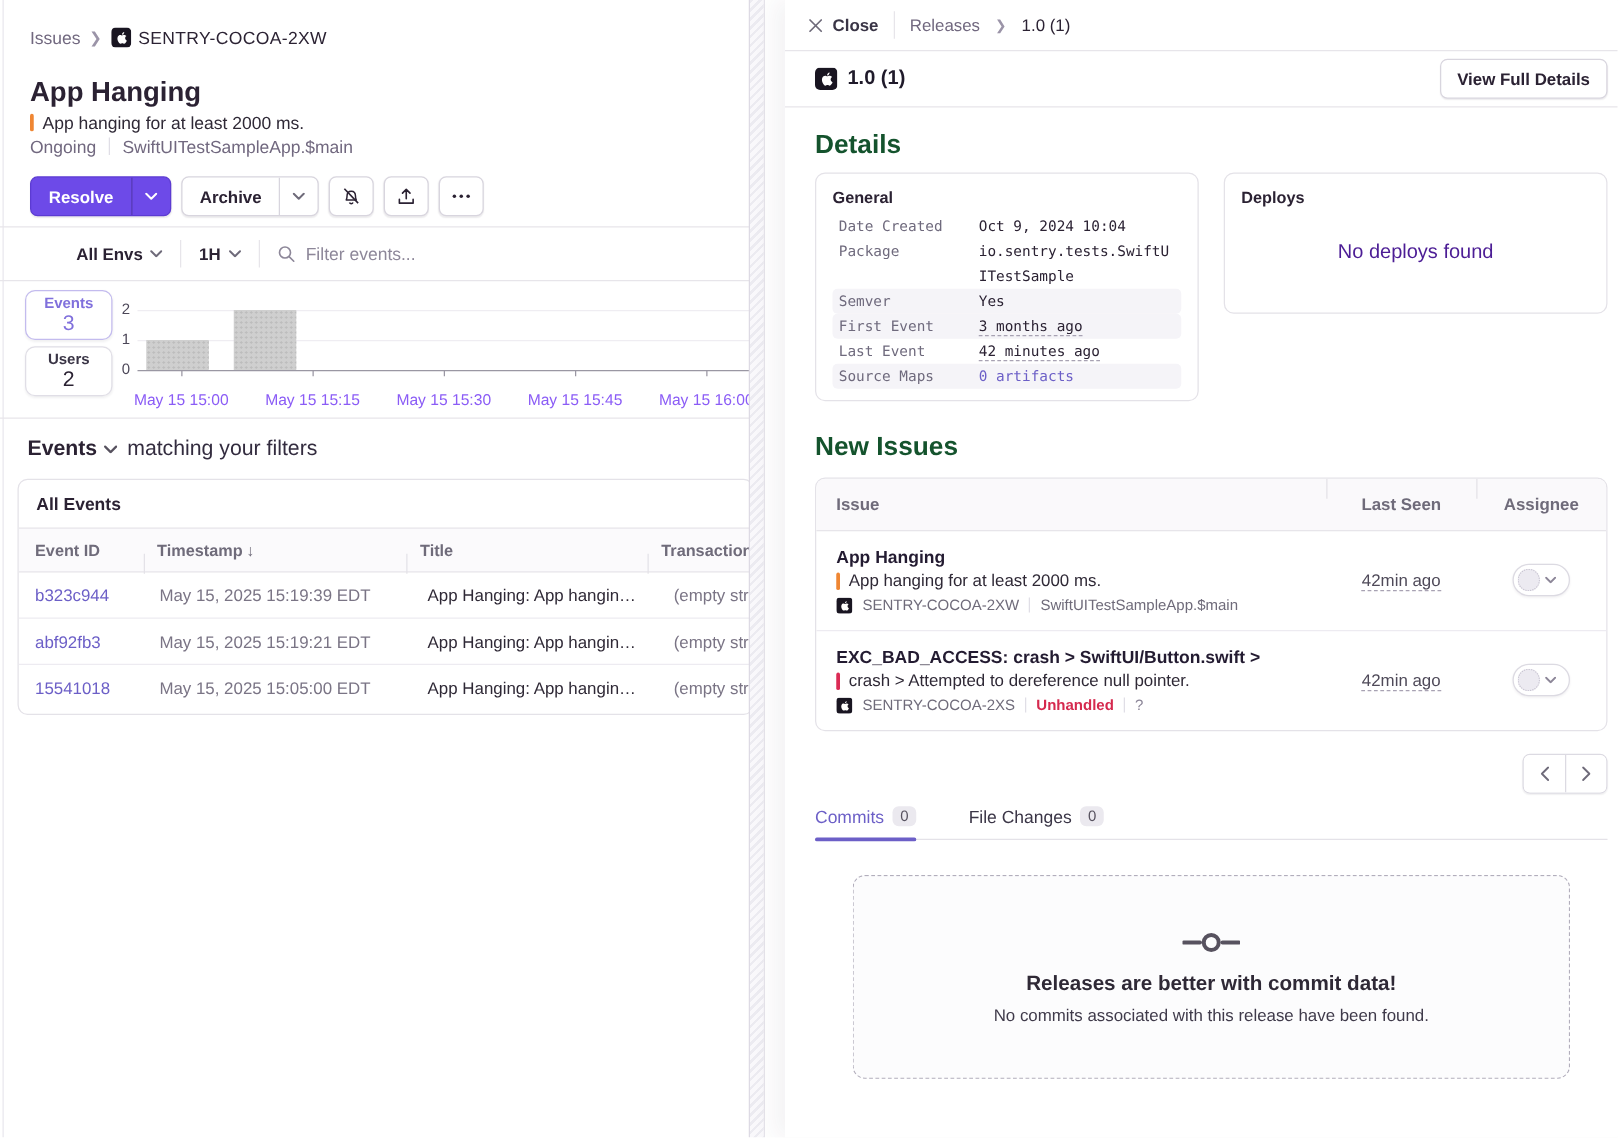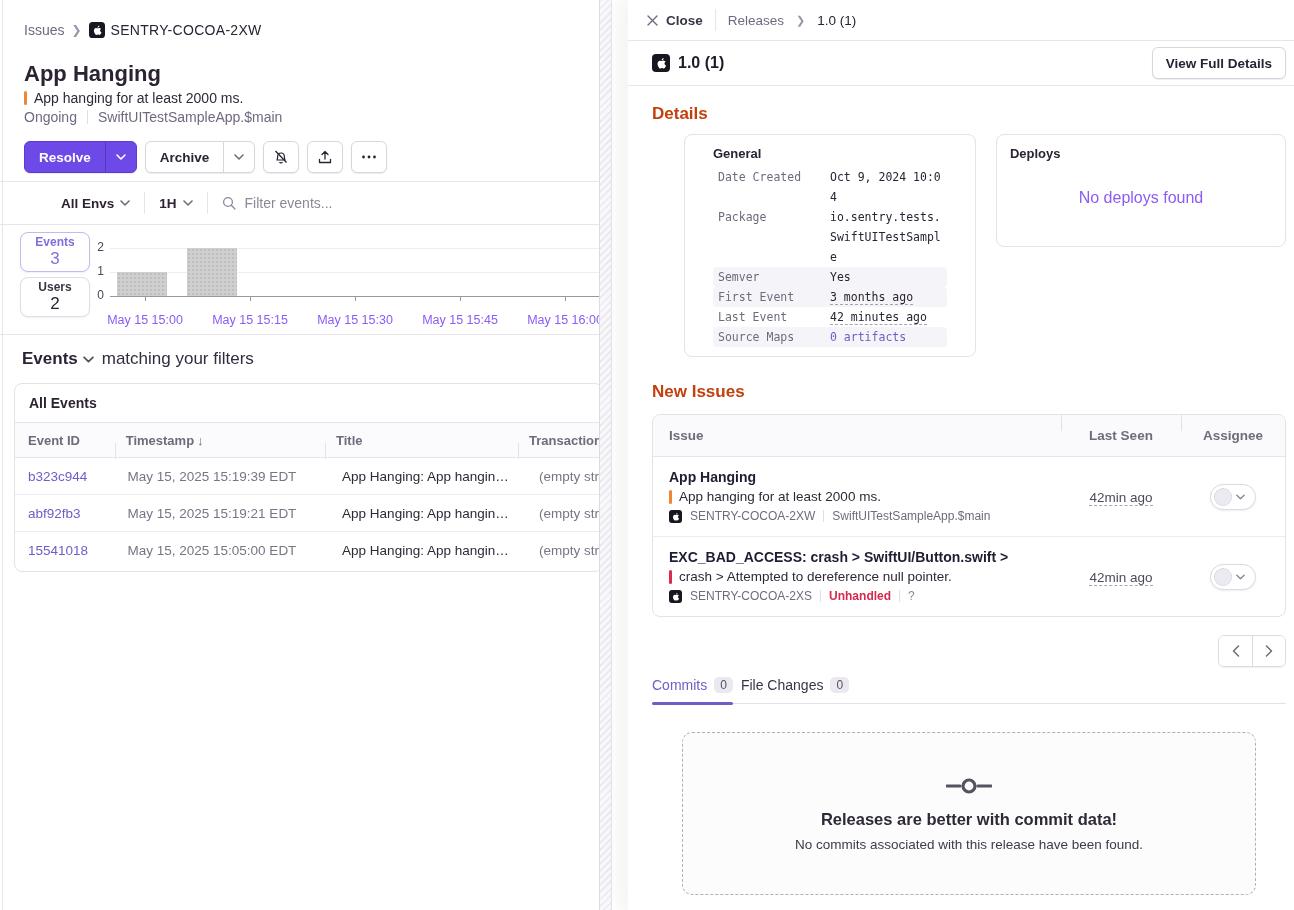--- a/index.html
+++ b/index.html
@@ -92,37 +92,37 @@
   .p-crumbs { height:41px; border-bottom:1px solid #e7e5ea; display:flex; align-items:center; padding-left:19px; gap:12px; font-size:13.5px; }
   .p-close { display:flex; align-items:center; gap:8px; color:#3a3546; font-weight:700; cursor:pointer; }
   .p-crumb-root { color:#71687f; cursor:pointer; }
   .p-crumb-cur { color:#2b2233; }
 
   .p-header { height:45px; border-bottom:1px solid #e7e5ea; display:flex; align-items:center; padding:0 24px; }
   .p-header .version { display:flex; align-items:center; gap:8px; font-size:16px; font-weight:700; color:#1f1a2a; flex:1; }
   .p-header .apple-badge { width:18px; height:18px; }
 
   .p-body { padding:18px 24px 0; }
-  .h-section { font-size:17px; font-weight:700; color:#c2410c; }
+  .h-section { font-size:21px; font-weight:700; color:#14532d; }
 
   .cards-row { display:flex; gap:20px; margin-top:10px; }
   .card { border:1px solid #e4e2e8; border-radius:8px; background:#fff; }
   .card-title { font-size:13px; font-weight:700; color:#2b2233; }
-  .general-card { width:307px; padding:11px 28px 9px;margin-left:32px; }
+  .general-card { width:307px; padding:11px 13px 9px; }
   .general-card .card-title { margin-bottom:6px; }
   .g-row { display:flex; font-family:"DejaVu Sans Mono", monospace; font-size:11.5px; line-height:20px;
     padding:0 5px; border-radius:4px; }
   .g-row.stripe { background:#f5f4f8; }
   .g-label { width:112px; flex:0 0 auto; color:#6f6a7d; }
   .g-value { flex:1; color:#2b2233; word-break:break-all; }
   .g-value .dashed { border-bottom:1px dashed #a8a2b3; cursor:pointer; }
   .g-value.link { color:#6C5FC7; cursor:pointer; }
 
   .deploys-card { width:307px; height:113px; padding:11px 13px; display:flex; flex-direction:column; }
-  .deploys-empty { flex:1; display:flex; align-items:center; justify-content:center; font-size:16px; color:#8b5cf6;text-align:right; }
+  .deploys-empty { flex:1; display:flex; align-items:center; justify-content:center; font-size:16px; color:#4c1d95;text-align:right; }
 
   .ni-head { margin-top:25px; }
   .issues-card { margin-top:12px; border:1px solid #e4e2e8; border-radius:8px; overflow:hidden; }
   .ni-header { display:flex; align-items:center; height:42px; background:#faf9fb; border-bottom:1px solid #e7e5ea;
     font-size:13.5px; font-weight:600; color:#6f6b7a; }
   .ni-c-issue { flex:1; padding-left:16px; }
   .ni-c-seen { width:120px; text-align:center; position:relative; }
   .ni-c-assign { width:104px; text-align:center; position:relative; }
   .ni-div { position:absolute; left:0; top:-13px; width:1px; height:16px; background:#e4e2e8; }
   .ni-row { display:flex; align-items:center; border-bottom:1px solid #edebf1; }
@@ -139,21 +139,21 @@
     border:1px solid #dcdae2; background:#fff; box-shadow:0 1px 2px rgba(45,37,60,.08);
     padding-left:3px; cursor:pointer; }
   .assign-avatar { width:18px; height:18px; border-radius:50%; background:#eceaf1; border:1px dotted #c9c5d2; }
 
   .pager { display:flex; justify-content:flex-end; margin-top:18px; }
   .pager-group { display:flex; border:1px solid #dcdae2; border-radius:6px; overflow:hidden;
     box-shadow:0 1px 1px rgba(45,37,60,.07); }
   .pager-btn { width:33px; height:30px; display:flex; align-items:center; justify-content:center; background:#fff; cursor:pointer; }
   .pager-btn + .pager-btn { border-left:1px solid #dcdae2; }
 
-  .tabs { display:flex; gap:8px; margin-top:10px; border-bottom:1px solid #e4e2e8; }
+  .tabs { display:flex; gap:42px; margin-top:10px; border-bottom:1px solid #e4e2e8; }
   .tab { display:flex; align-items:center; gap:7px; font-size:14px; padding-bottom:10px; position:relative; cursor:pointer; color:#3a3546; }
   .tab.active { color:#6C5FC7; }
   .tab.active::after { content:""; position:absolute; left:0; right:0; bottom:-2px; height:3px; background:#6C5FC7; border-radius:2px; }
   .tab-badge { background:#ebe9ef; border-radius:5px; font-size:12px; color:#57525f; padding:1px 6px; }
 
   .empty-box { margin:28px 30px 0; height:163px; border:1px dashed #b2aebc; border-radius:10px; background:#fcfcfd;
     display:flex; flex-direction:column; align-items:center; justify-content:center; gap:8px; }
   .empty-title { font-size:16.5px; font-weight:700; color:#2f2936; margin-top:6px; }
   .empty-sub { font-size:13.5px; color:#3f3a4a; }
 

